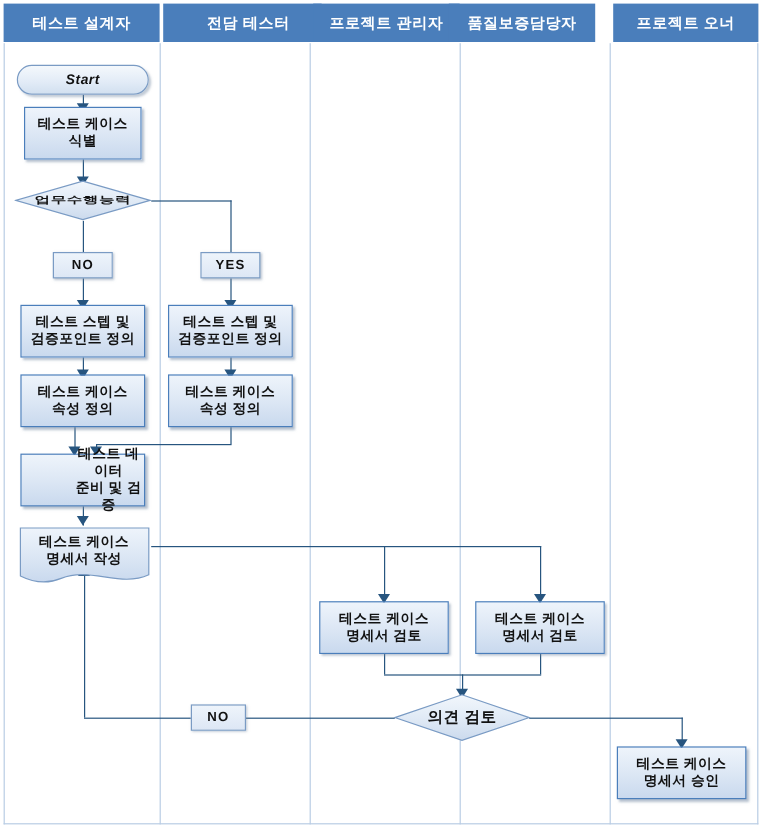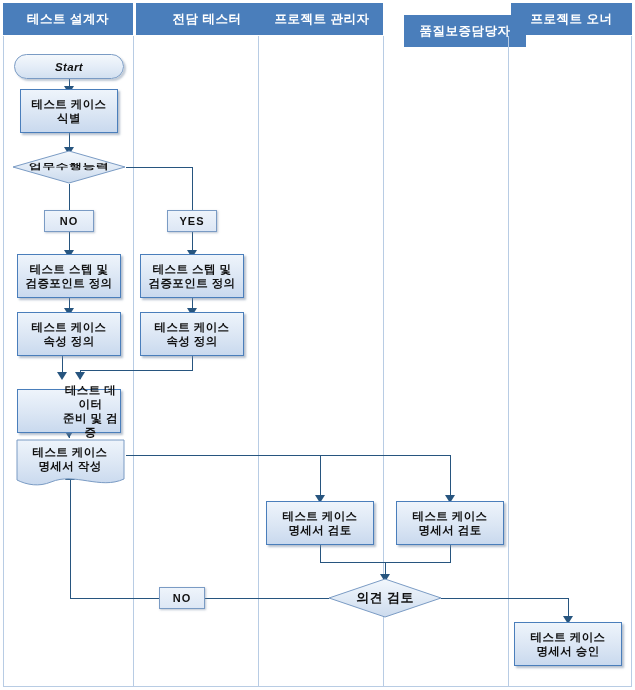--- a/index.html
+++ b/index.html
@@ -66,21 +66,21 @@
 
   <div class="lane-header" style="left:3px;width:130px;">
       <span>테스트 설계자</span>
     </div>
   <div class="lane-header" style="left:136px;width:122px;padding-left:10px;">
       <span>전담 테스터</span>
     </div>
   <div class="lane-header" style="left:261px;width:122px;">
       <span>프로젝트 관리자</span>
     </div>
-  <div class="lane-header" style="left:404px;width:122px;margin-top:12px;">
+  <div class="lane-header" style="left:374px;width:122px;">
       <span>품질보증담당자</span>
     </div>
   <div class="lane-header" style="left:511px;width:121px;">
       <span>프로젝트 오너</span>
     </div>
 
   <div class="lane-body first" style="left:3px;width:130px;"></div>
   <div class="lane-body" style="left:133px;width:125px;"></div>
   <div class="lane-body" style="left:258px;width:125px;"></div>
   <div class="lane-body" style="left:383px;width:125px;"></div>
@@ -198,21 +198,21 @@
     </div>
   </div>
 
   <div class="shape proc" style="left:140px;top:312px;width:104px;height:44px;">
     <div>
       <div>테스트 케이스</div>
       <div>속성 정의</div>
     </div>
   </div>
 
-  <div class="shape proc" style="left:17px;top:389px;width:104px;height:44px;padding-left:43px;">
+  <div class="shape proc" style="left:17px;top:378px;width:104px;height:44px;padding-left:43px;">
     <div>
       <div>테스트 데이터</div>
       <div>준비 및 검증</div>
     </div>
   </div>
 
   <div class="doc" style="left:15px;top:438px;width:110px;height:50px;">
     <svg width="112" height="52" viewBox="0 0 112 52">
       <defs>
         <linearGradient id="gdoc" x1="0" y1="0" x2="0" y2="1">

